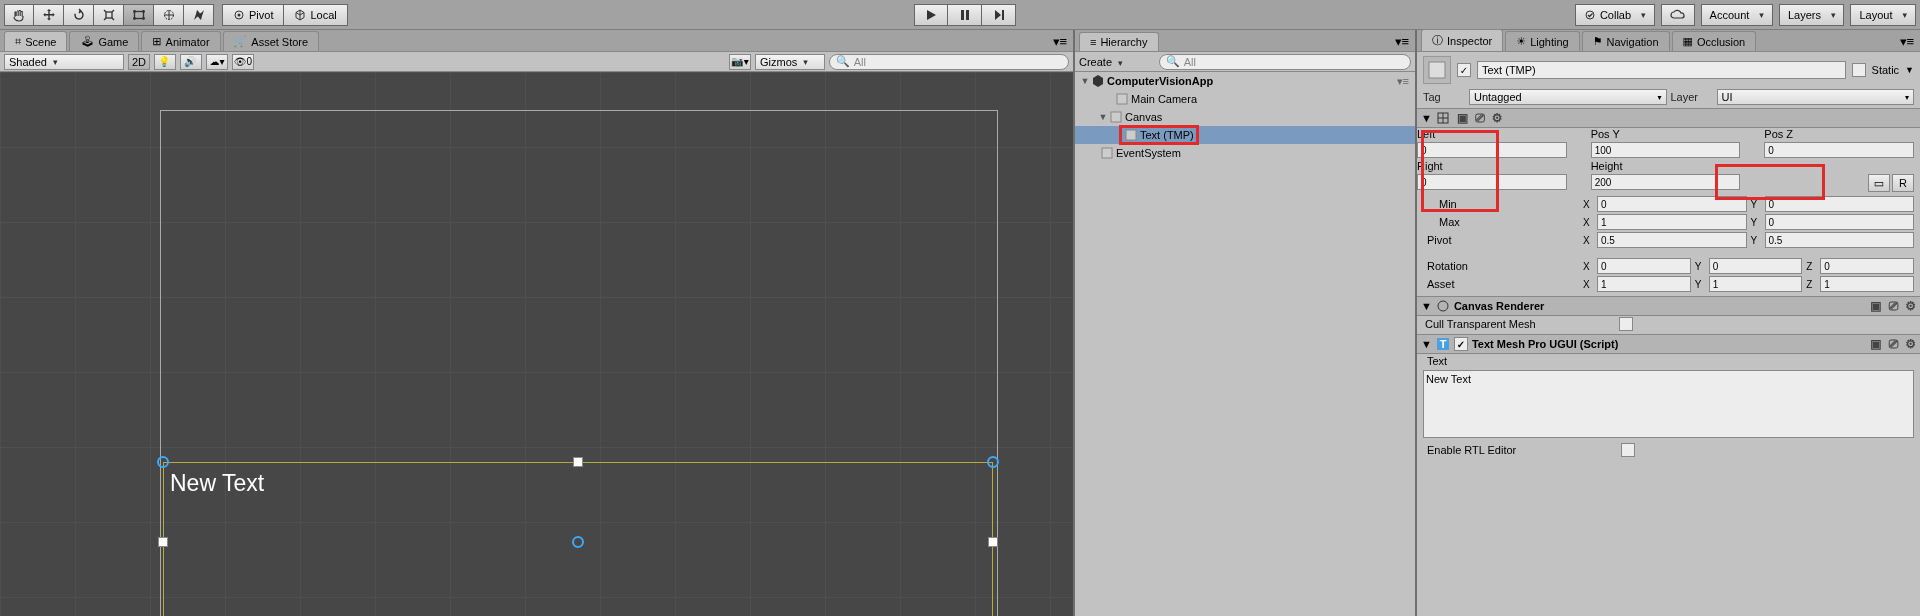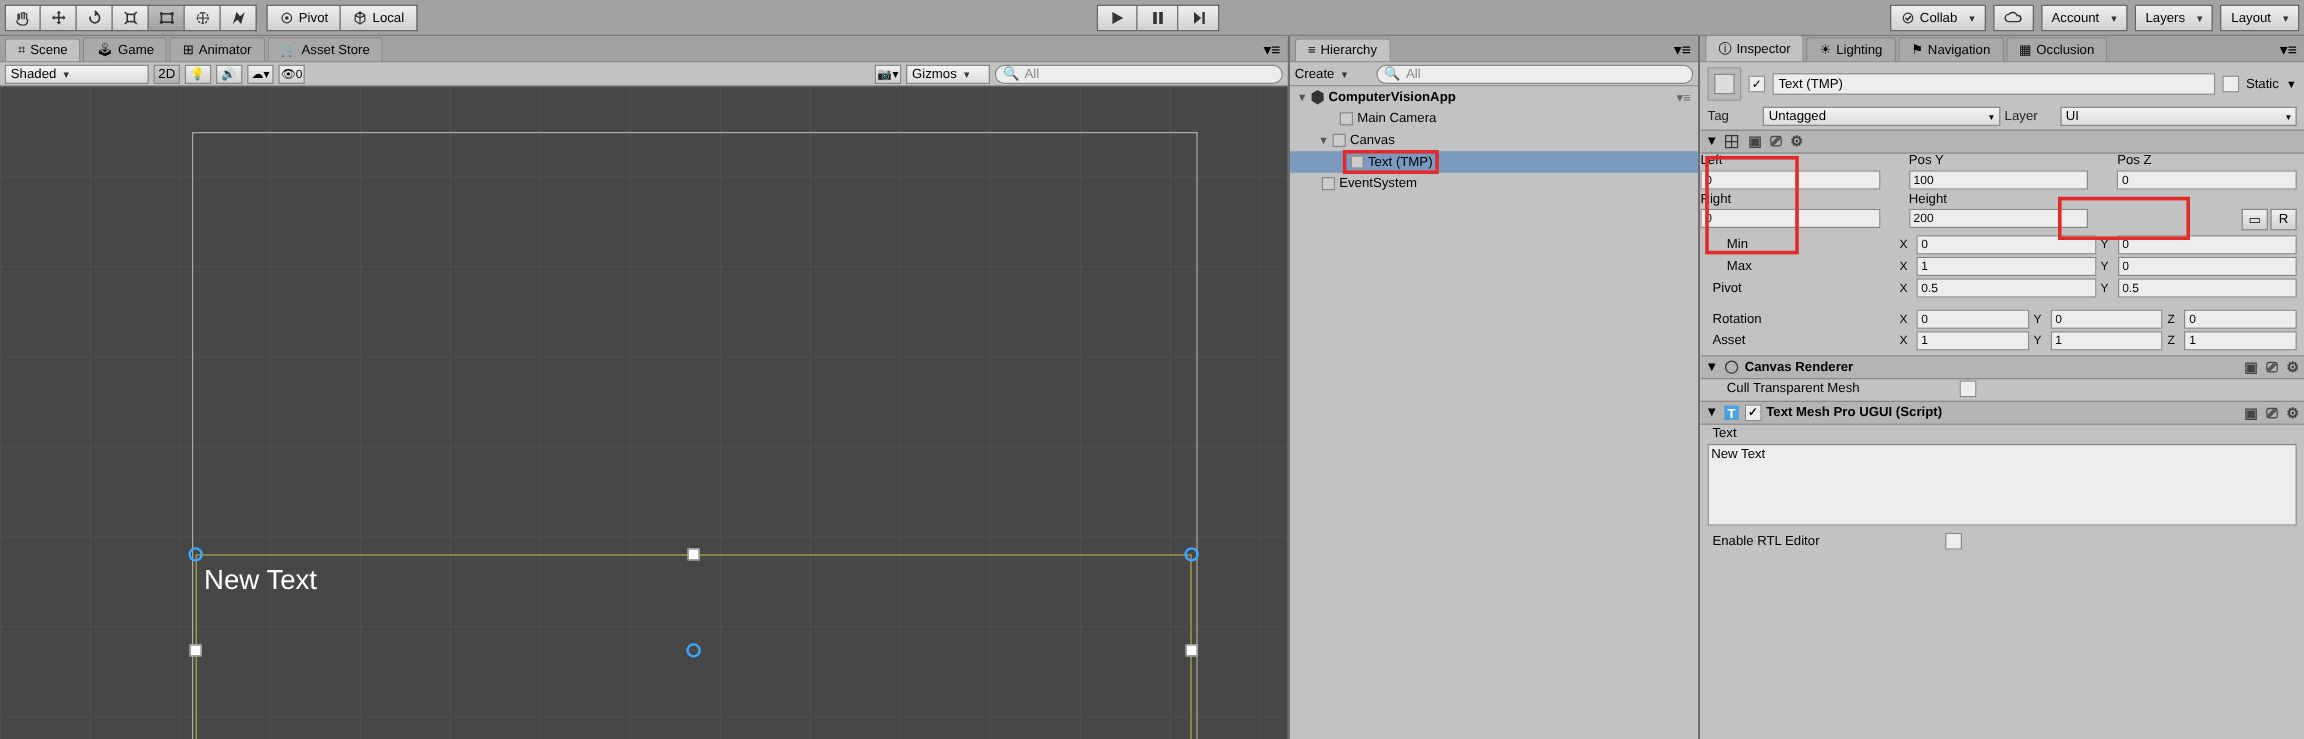--- a/index.html
+++ b/index.html
@@ -45,21 +45,21 @@
 .grid-bg { position: absolute; inset: 0;
   background-image: linear-gradient(#4f4f4f 1px, transparent 1px), linear-gradient(90deg, #4f4f4f 1px, transparent 1px);
   background-size: 75px 75px; }
 .canvas-outline { position: absolute; left: 160px; top: 38px; width: 838px; height: 510px; border: 1px solid #aaa; }
 .rect-box { position: absolute; left: 163px; top: 390px; width: 830px; height: 160px; border: 1px solid #b8a942; }
 .handle { position: absolute; width: 10px; height: 10px; background: #fff; border: 1px solid #888; transform: translate(-50%,-50%); }
 .hcircle { position: absolute; width: 12px; height: 12px; border: 2px solid #3ca8ff; border-radius: 50%; transform: translate(-50%,-50%); }
 .new-text { position: absolute; left: 170px; top: 398px; color: #fff; font-size: 23px; font-family: Arial; }
 
 
-.hier-ctrl { height: 20px; background: #c2c2c2; display: flex; align-items: center; gap: 8px; padding: 0 4px; border-bottom: 1px solid #888; }
+.hier-ctrl { height: 20px; background: #c2c2c2; display: flex; align-items: center; gap: 20px; padding: 0 4px; border-bottom: 1px solid #888; }
 .hier-tree { flex: 1; background: #c2c2c2; overflow: auto; }
 .tree-row { display: flex; align-items: center; height: 18px; padding-left: 4px; cursor: pointer; }
 .tree-row.selected { background: #7a9bbf; }
 .tree-arrow { width: 12px; text-align: center; color: #555; font-size: 9px; }
 .tree-icon { width: 14px; height: 14px; margin-right: 2px; }
 .highlighted-node { border: 3px solid #e12a2a; display: inline-flex; align-items: center; padding: 0 2px;  margin-left: -2px;}
 
 
 .insp-body { flex: 1; overflow: auto; background: #c2c2c2; }
 .insp-header { display: flex; align-items: center; padding: 4px 6px; gap: 6px; }
@@ -437,21 +437,21 @@
       <div class="comp-hdr">
         <span>▼</span>
         <svg width="14" height="14">
             <circle cx="7" cy="7" r="5" fill="none" stroke="#333"></circle>
           </svg>
         <span class="title">Canvas Renderer</span>
         <span class="gear">▣</span>
         <span class="gear">⎚</span>
         <span class="gear">⚙</span>
       </div>
-      <div class="row" style="padding-left:22px">
+      <div class="row" style="padding-left:8px">
         <span style="width:190px">Cull Transparent Mesh</span>
         <span class="check"></span>
       </div>
 
       
       <div class="comp-hdr">
         <span>▼</span>
         <svg width="14" height="14">
             <rect x="1" y="1" width="12" height="12" fill="#4aa0e0"></rect>
             <text x="7" y="11" text-anchor="middle" fill="#fff" font-size="10" font-weight="bold">T</text>

